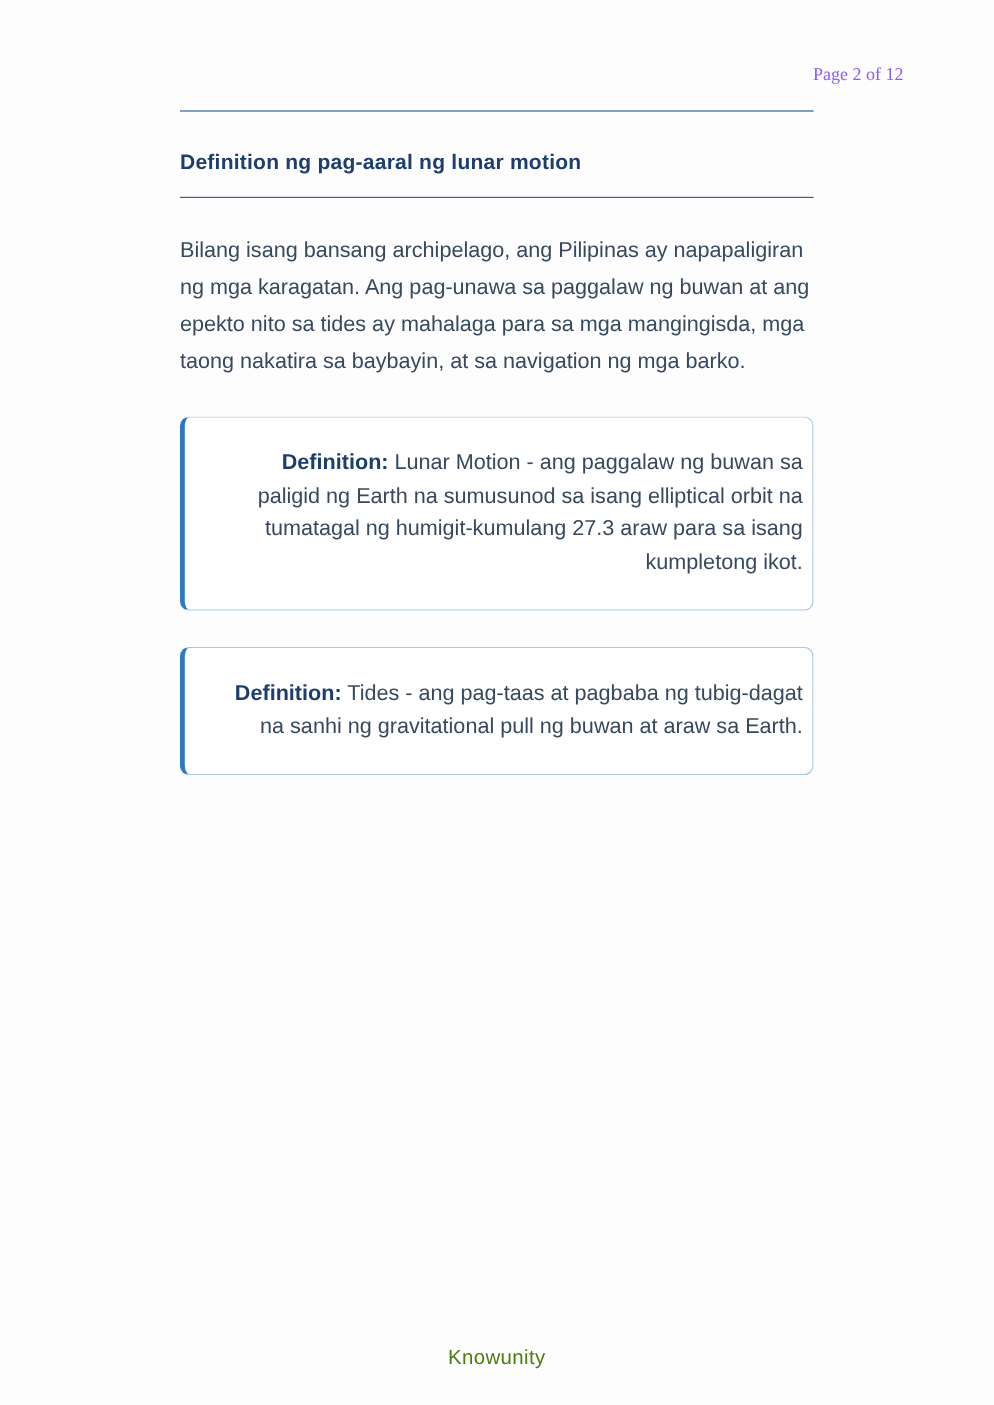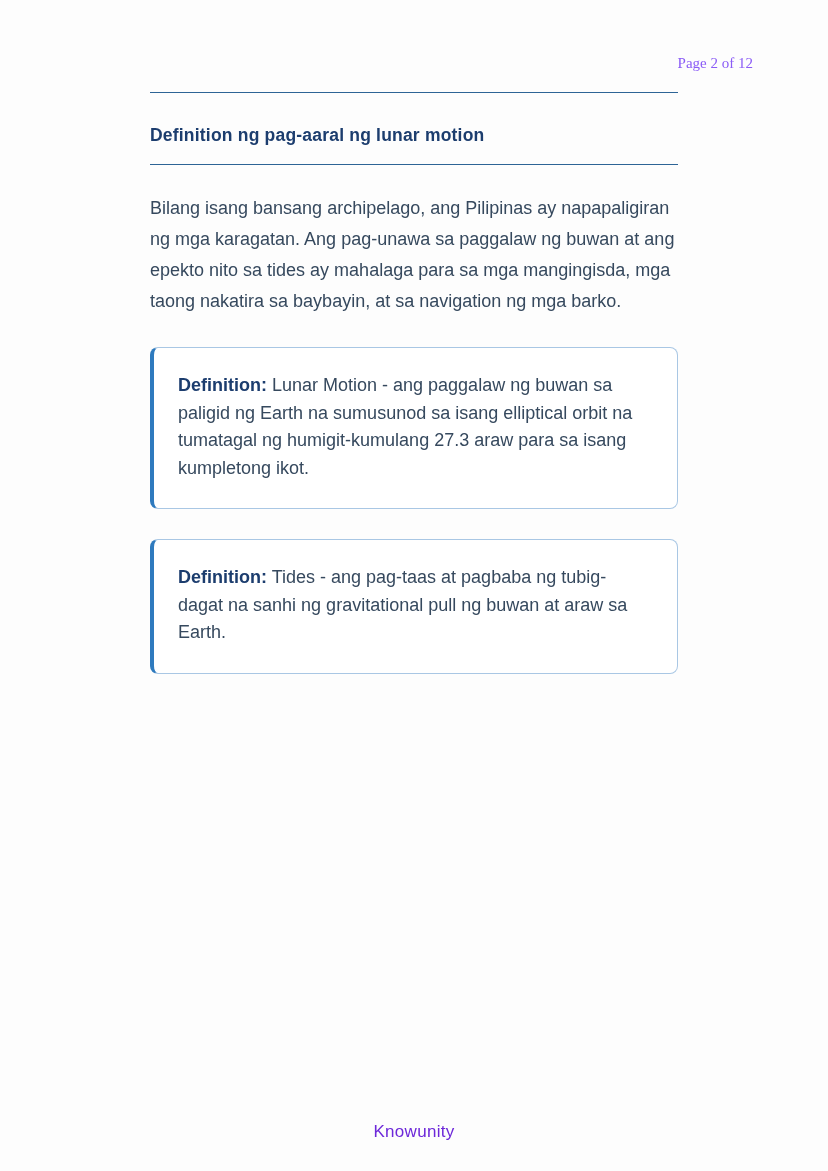--- a/index.html
+++ b/index.html
@@ -50,41 +50,42 @@
     color: #36495e;
   }
   .section + .section {
     margin-top: 32px;
   }
   .definition-box {
     margin-top: 30px;
     border: 1px solid #a9c7e4;
     border-left: 4px solid #2e7abe;
     border-radius: 8px;
-    padding: 24px 34px 26px 24px;
+    padding: 24px 8px 26px 24px;
     background: #ffffff;
     font-size: 18px;
     line-height: 27.5px;
     color: #36495e;
+    text-align: right;
   }
   .definition-box:first-of-type {
     margin-top: 40px;
   }
   .definition-label {
     font-weight: 700;
     color: #1c3d6e;
   }
   .footer-brand {
     position: absolute;
     left: 0;
     right: 0;
     top: 1122px;
     text-align: center;
     font-size: 17px;
-    color: #6d28d9;
+    color: #4d7c0f;
     letter-spacing: 0.3px;
   }
 </style>
 </head>
 <body>
 
 <div class="page-number">Page 2 of 12</div>
 
 <div class="content">
 

